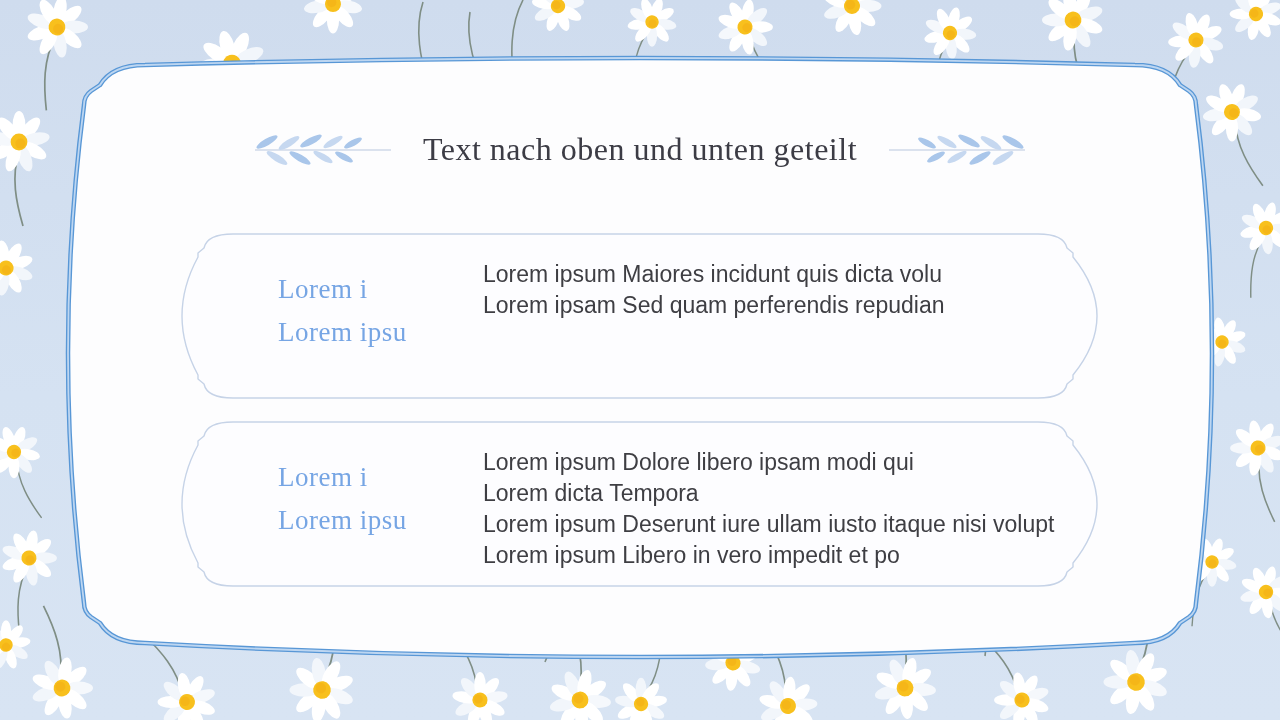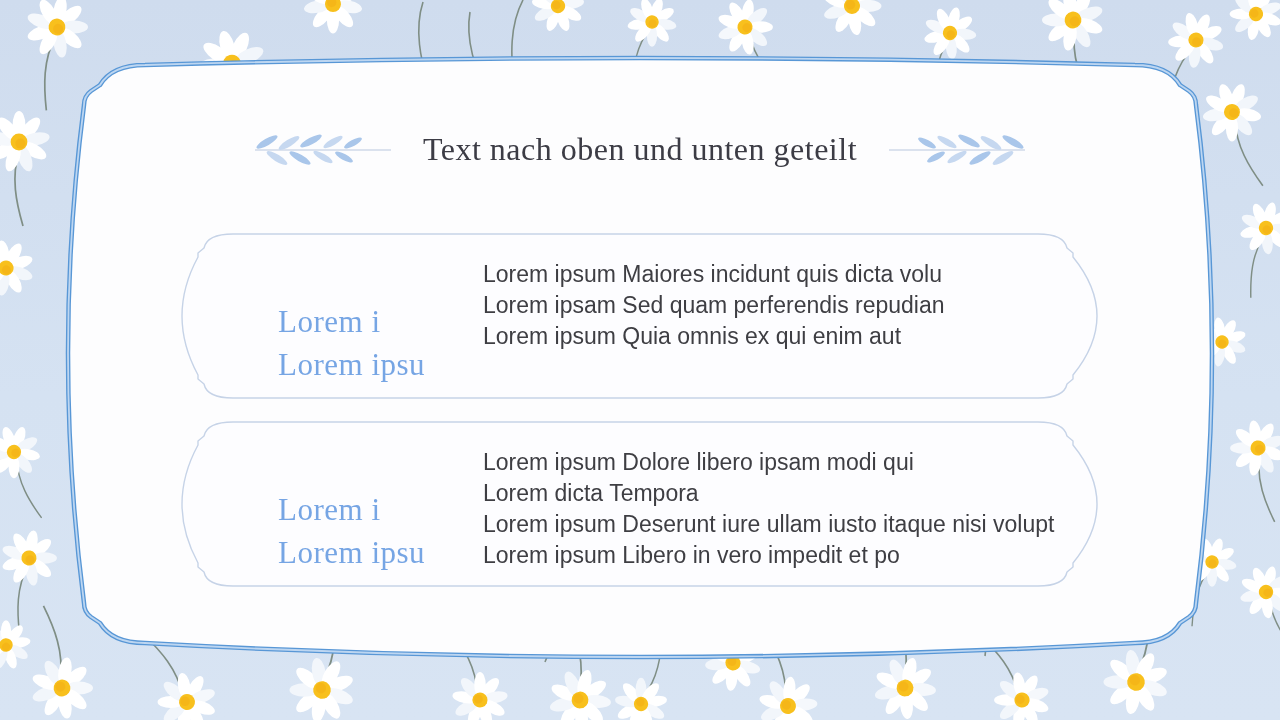--- a/index.html
+++ b/index.html
@@ -23,23 +23,22 @@
   .branch{width:140px;height:36px;}
   .branch.flip{transform:scaleX(-1);}
   
   .section{
     position:absolute;left:178px;width:930px;height:168px;
   }
   .section .frame-svg{position:absolute;left:0;top:0;}
   .section-label{
     position:absolute;left:100px;top:36px;
     font-family:"Liberation Serif",serif;
-    font-size:31px;line-height:43px;color:#76a5e4;
+    font-size:27px;line-height:43px;color:#76a5e4;
     letter-spacing:.5px;
-    margin-top:32px;
   }
   .section-items{
     position:absolute;left:305px;top:27px;
     font-size:23px;line-height:31px;color:#3e3e43;
   }
   .section-items div{white-space:nowrap;}
   #section-1{top:232px;}
   #section-2{top:420px;}
 </style>
 </head>
@@ -184,21 +183,20 @@
              Q -12 84 20 25
              v -4 l 6 -5 Q 29 2 55 2 Z" fill="#fdfdff" stroke="#c6d3e7" stroke-width="1.4" stroke-linejoin="round"></path>
   </svg>
   <div class="section-label">
     <div>Lorem i</div>
     <div>Lorem ipsu</div>
   </div>
   <div class="section-items">
     <div>Lorem ipsum Maiores incidunt quis dicta volu</div>
     <div>Lorem ipsam Sed quam perferendis repudian</div>
-    <div>Lorem ipsum Quia omnis ex qui enim aut</div>
   </div>
 </div>
 
 <div class="section" id="section-2">
   <svg class="frame-svg" width="930" height="168" viewBox="0 0 930 168" aria-hidden="true">
     <path d="M 55 2 H 860
              Q 886 2 889 16 l 6 5 v 4
              Q 943 84 895 143
              v 4 l -6 5 Q 886 166 860 166
              H 55

